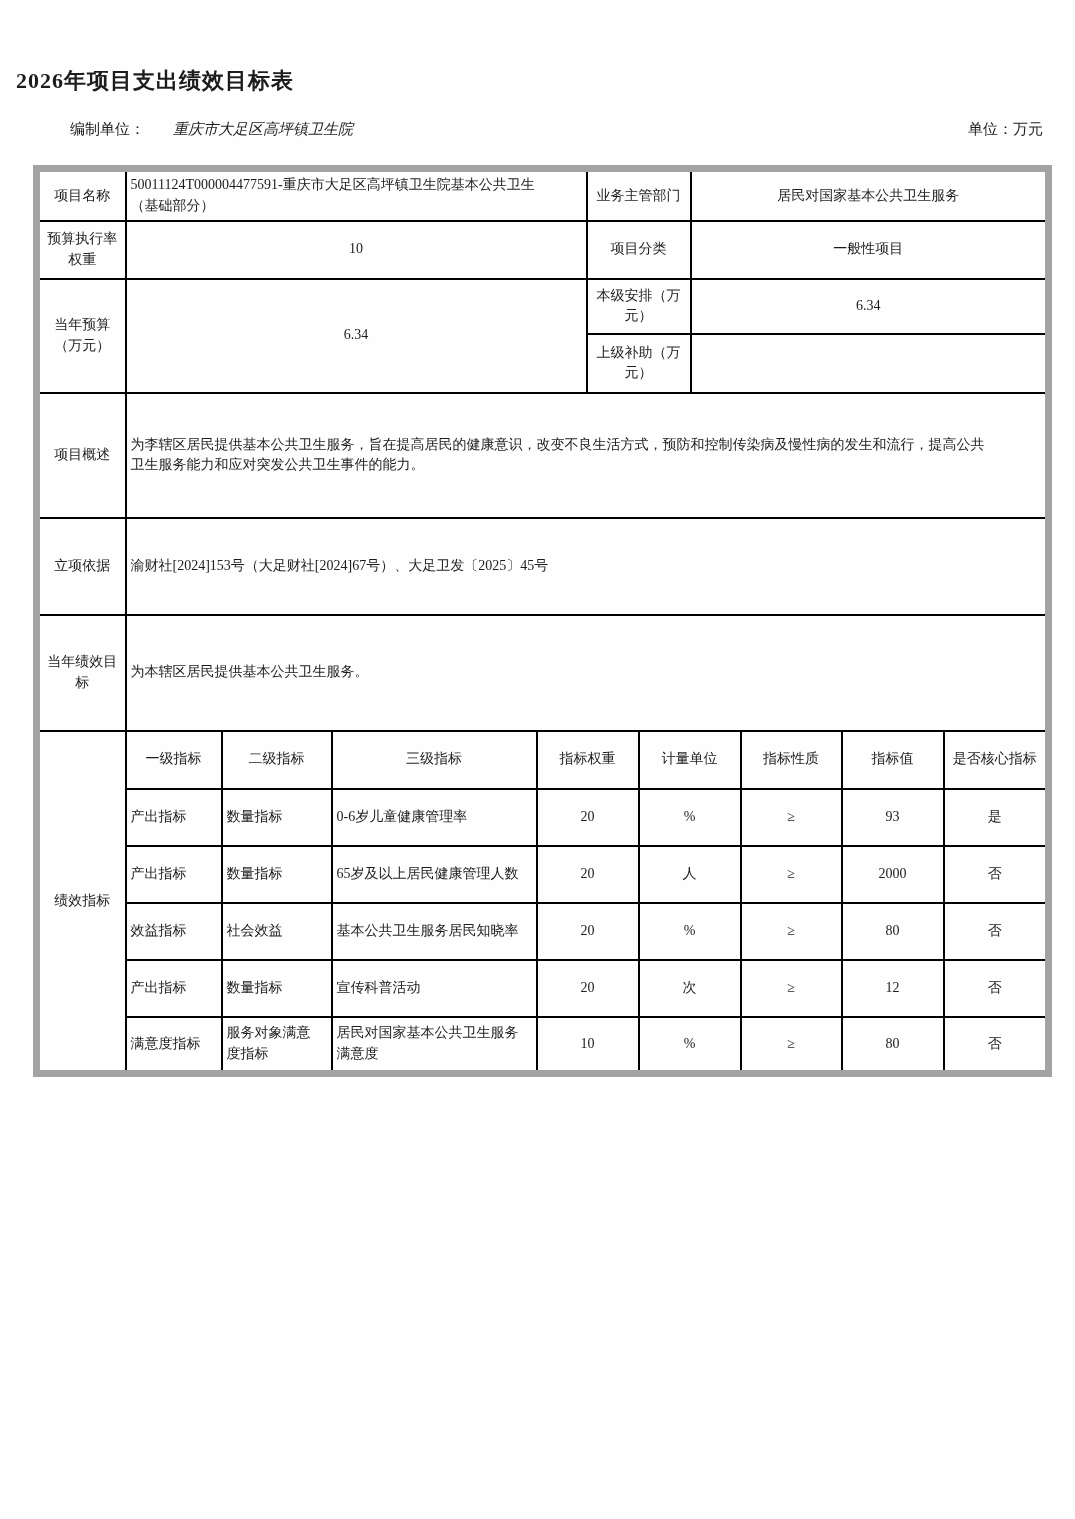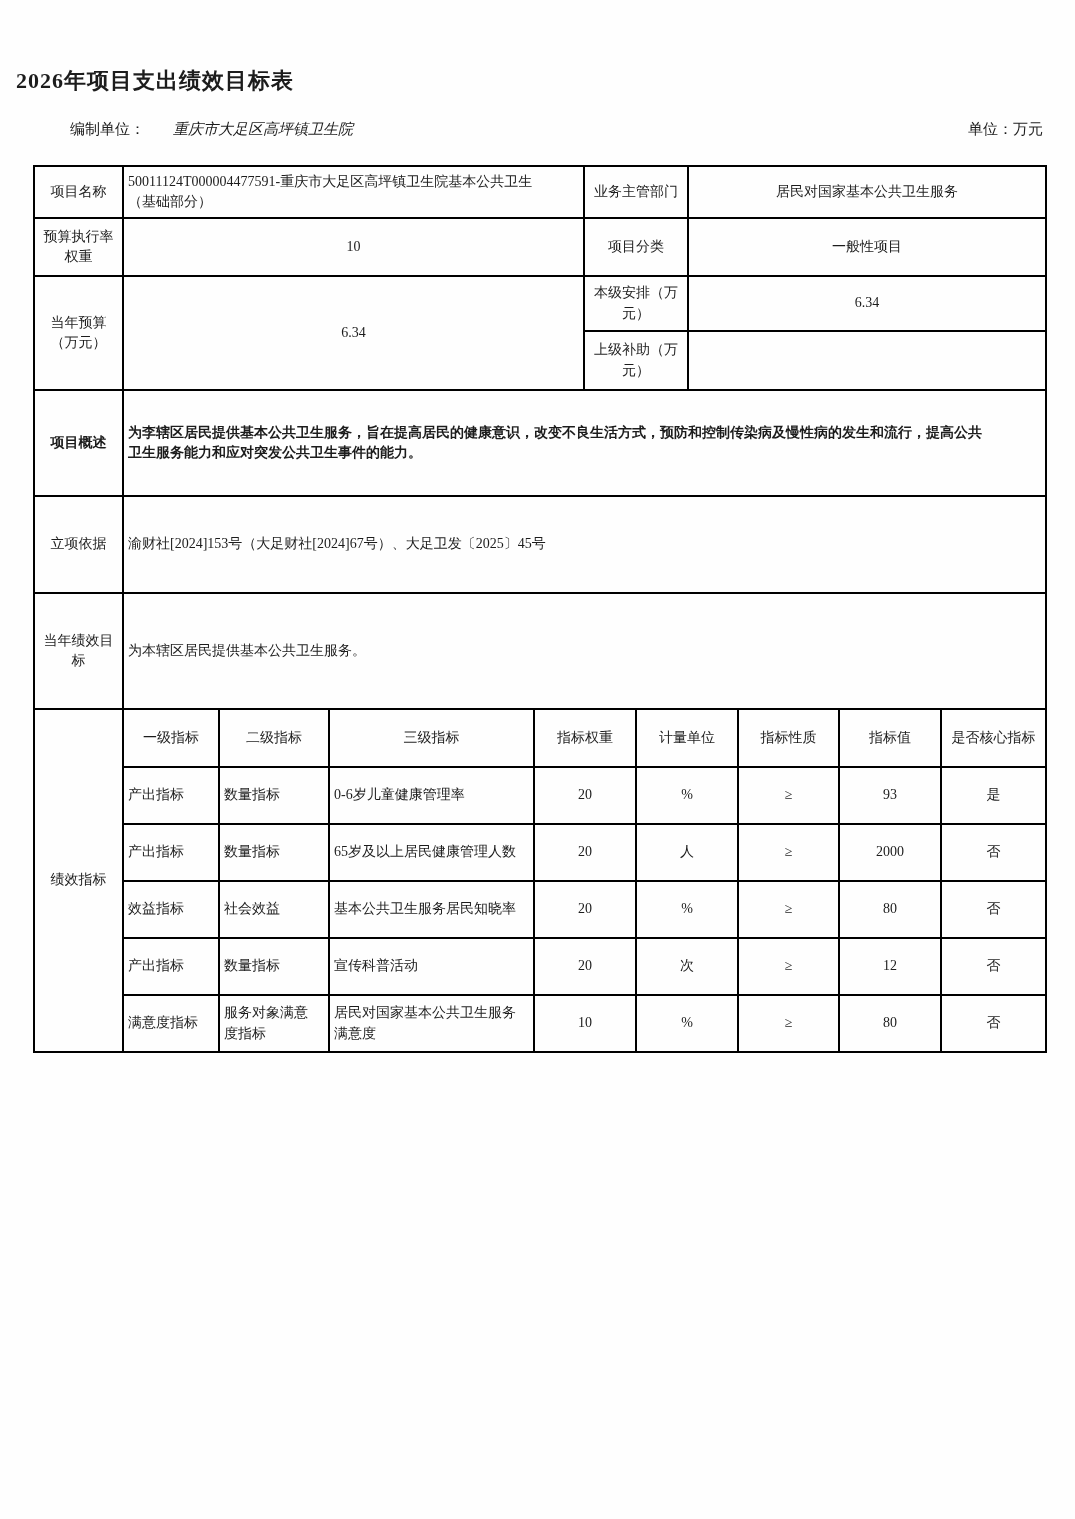--- a/index.html
+++ b/index.html
@@ -35,21 +35,21 @@
   }
   .meta-left { display: flex; }
   .meta-left .meta-value { margin-left: 28px; font-style: italic; }
   table.main {
     position: absolute;
     top: 165px;
     left: 33px;
     width: 1012px;
     border-collapse: collapse;
     table-layout: fixed;
-    border: 1px solid #a3a3a3;
+    border: 7px solid #a3a3a3;
     padding-left: 32px;
   }
   table.main td {
     border: 2px solid #000;
     font-size: 14px;
     line-height: 1.45;
     vertical-align: middle;
     padding: 2px 4px;
     white-space: pre-line;
     word-break: break-all;
@@ -57,21 +57,21 @@
   }
   td.lbl   { text-align: center; }
   td.vleft { text-align: left; padding-left: 6px; }
   td.vcent { text-align: center; }
   td.vtop  { vertical-align: top; padding: 1px 3px; }
   td.hdr   { text-align: center; }
   tr.r1 { height: 52px; }
   tr.r2 { height: 58px; margin-left: 11px; }
   tr.r3 { height: 55px; }
   tr.r4 { height: 59px; }
-  tr.r5 { height: 106px; font-weight: bold; }
+  tr.r5 { height: 125px; }
   tr.r6 { height: 97px; }
   tr.r7 { height: 116px; }
   tr.r8 { height: 58px; }
   tr.ri { height: 57px; }
 </style>
 </head>
 <body>
 
 <div class="page">
 

